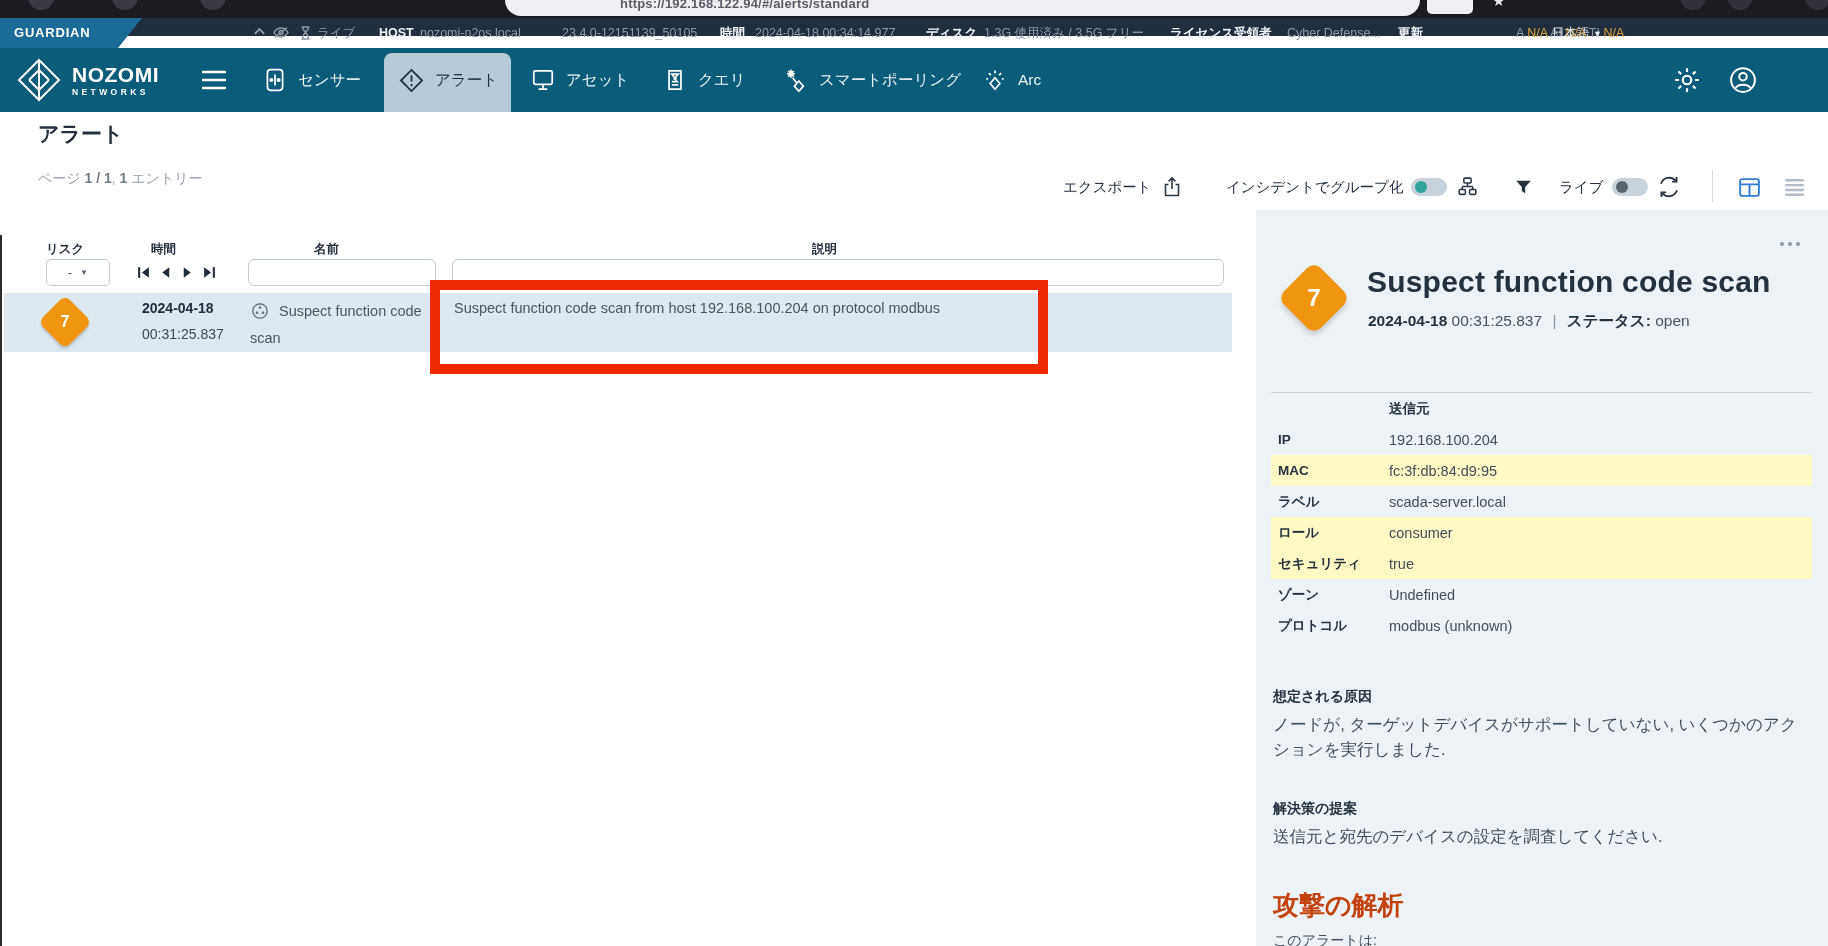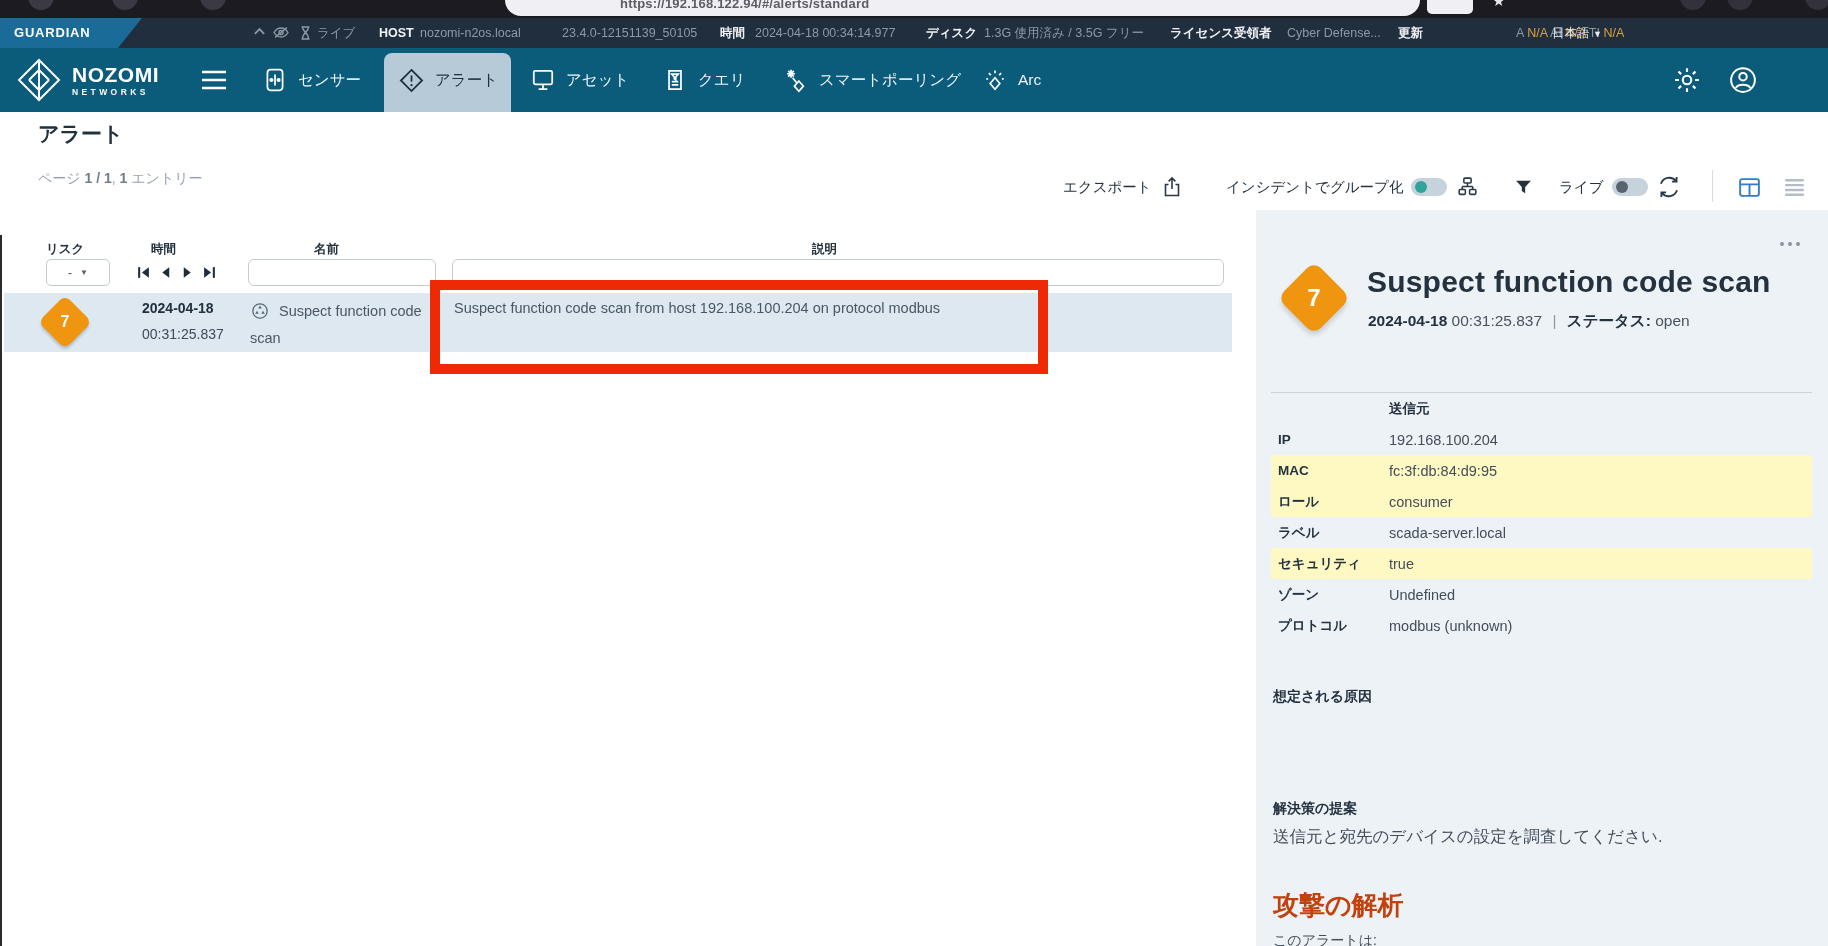--- a/index.html
+++ b/index.html
@@ -10,21 +10,21 @@
 
   
   .browser{left:0;top:0;width:1828px;height:18px;background:#1c1b22;overflow:hidden;}
   .b-circle{position:absolute;top:-16px;width:26px;height:26px;border-radius:50%;background:#3a3944;}
   .url-pill{position:absolute;left:505px;top:-16px;width:915px;height:32px;border-radius:16px;background:#f0f0f4;}
   .url-text{position:absolute;left:620px;top:-4px;font-size:13px;color:#5c5c66;font-weight:bold;letter-spacing:.2px;}
   .zoom-chip{position:absolute;left:1427px;top:-12px;width:46px;height:26px;background:#f0f0f4;border-radius:5px;}
   .b-star{position:absolute;left:1492px;top:-8px;color:#e6e6ea;font-size:15px;}
 
   
-  .statusbar{left:0;top:18px;width:1828px;height:30px;background:#202e3e;font-size:12.5px;}
+  .statusbar{left:0;top:18px;width:1828px;height:18px;background:#202e3e;font-size:12.5px;}
   .statusbar .lbl{color:#eef2f6;font-weight:bold;}
   .statusbar .val, .statusbar .dim{color:#8e99a6;}
   .sb-item{position:absolute;top:0;height:30px;line-height:30px;white-space:nowrap;}
   .guardian{left:0;top:0;width:142px;height:30px;background:#1a6b97;
     clip-path:polygon(0 0,142px 0,118px 30px,0 30px);
     color:#fff;font-weight:bold;font-size:13px;letter-spacing:.8px;line-height:30px;padding-left:14px;box-sizing:border-box;}
   .na{color:#d8a03c;}
 
   
   .navbar{left:0;top:48px;width:1828px;height:64px;background:#0b5b7b;color:#eef4f8;}
@@ -366,43 +366,44 @@
           <div class="v" style="font-weight:bold;color:#243240;font-size:13.5px">送信元</div>
       </div>
       <div class="p-row">
         <div class="k">IP</div>
           <div class="v">192.168.100.204</div>
       </div>
       <div class="p-row alt">
         <div class="k">MAC</div>
           <div class="v">fc:3f:db:84:d9:95</div>
       </div>
+      <div class="p-row">
+        <div class="k">ラベル</div>
+          <div class="v">scada-server.local</div>
+      </div>
       <div class="p-row alt">
         <div class="k">ロール</div>
           <div class="v">consumer</div>
       </div>
-      <div class="p-row">
-        <div class="k">ラベル</div>
-          <div class="v">scada-server.local</div>
-      </div>
       <div class="p-row alt">
         <div class="k">セキュリティ</div>
           <div class="v">true</div>
       </div>
       <div class="p-row">
         <div class="k">ゾーン</div>
           <div class="v">Undefined</div>
       </div>
       <div class="p-row">
         <div class="k">プロトコル</div>
           <div class="v">modbus (unknown)</div>
       </div>
     </div>
 
     <div class="p-h-small" style="top:478px">想定される原因</div>
+    <div class="p-body" style="top:502px">ノードが, ターゲットデバイスがサポートしていない, いくつかのアクションを実行しました.</div>
 
     <div class="p-h-small" style="top:590px">解決策の提案</div>
     <div class="p-body" style="top:614px">送信元と宛先のデバイスの設定を調査してください.</div>
 
     <div class="p-h-big">攻撃の解析</div>
     <div class="p-attack-body">このアラートは:</div>
   </div>
 
 </div>
 

